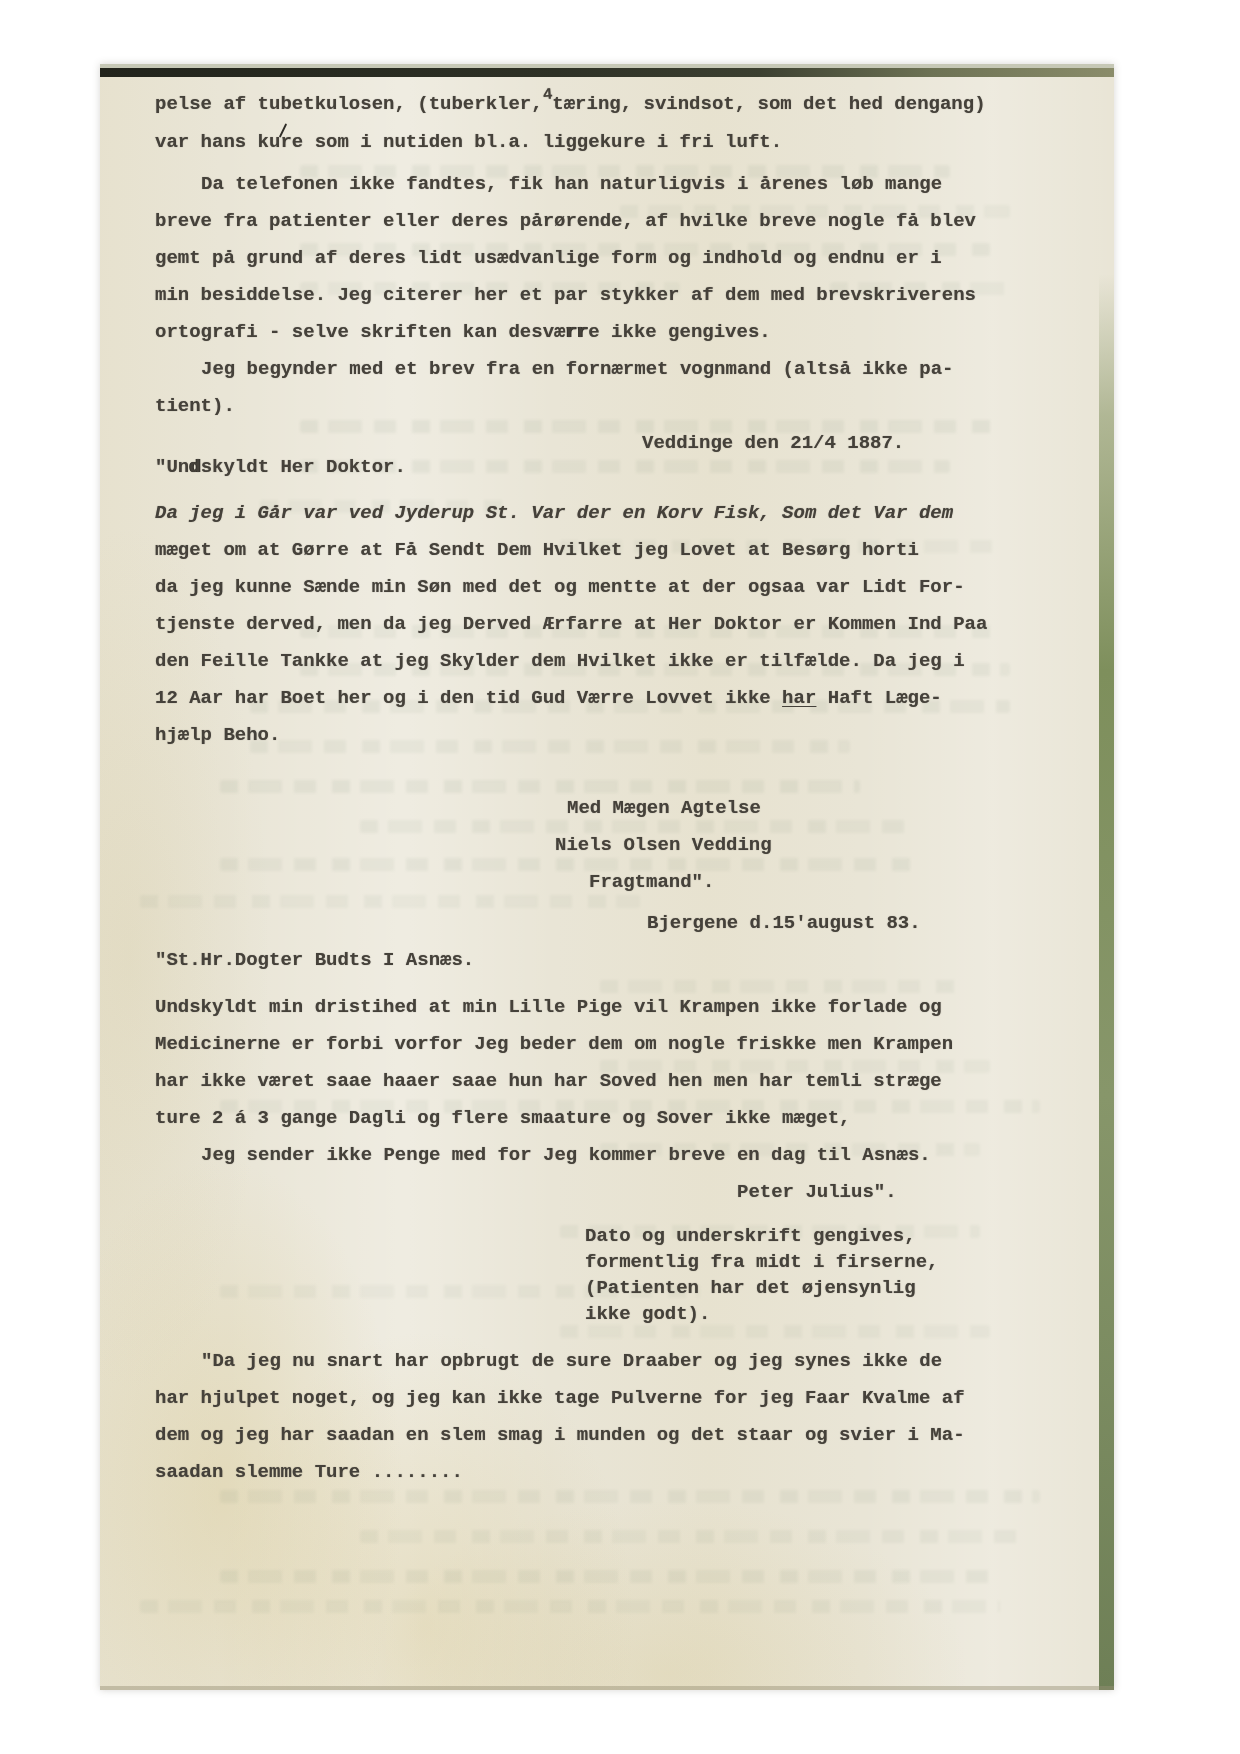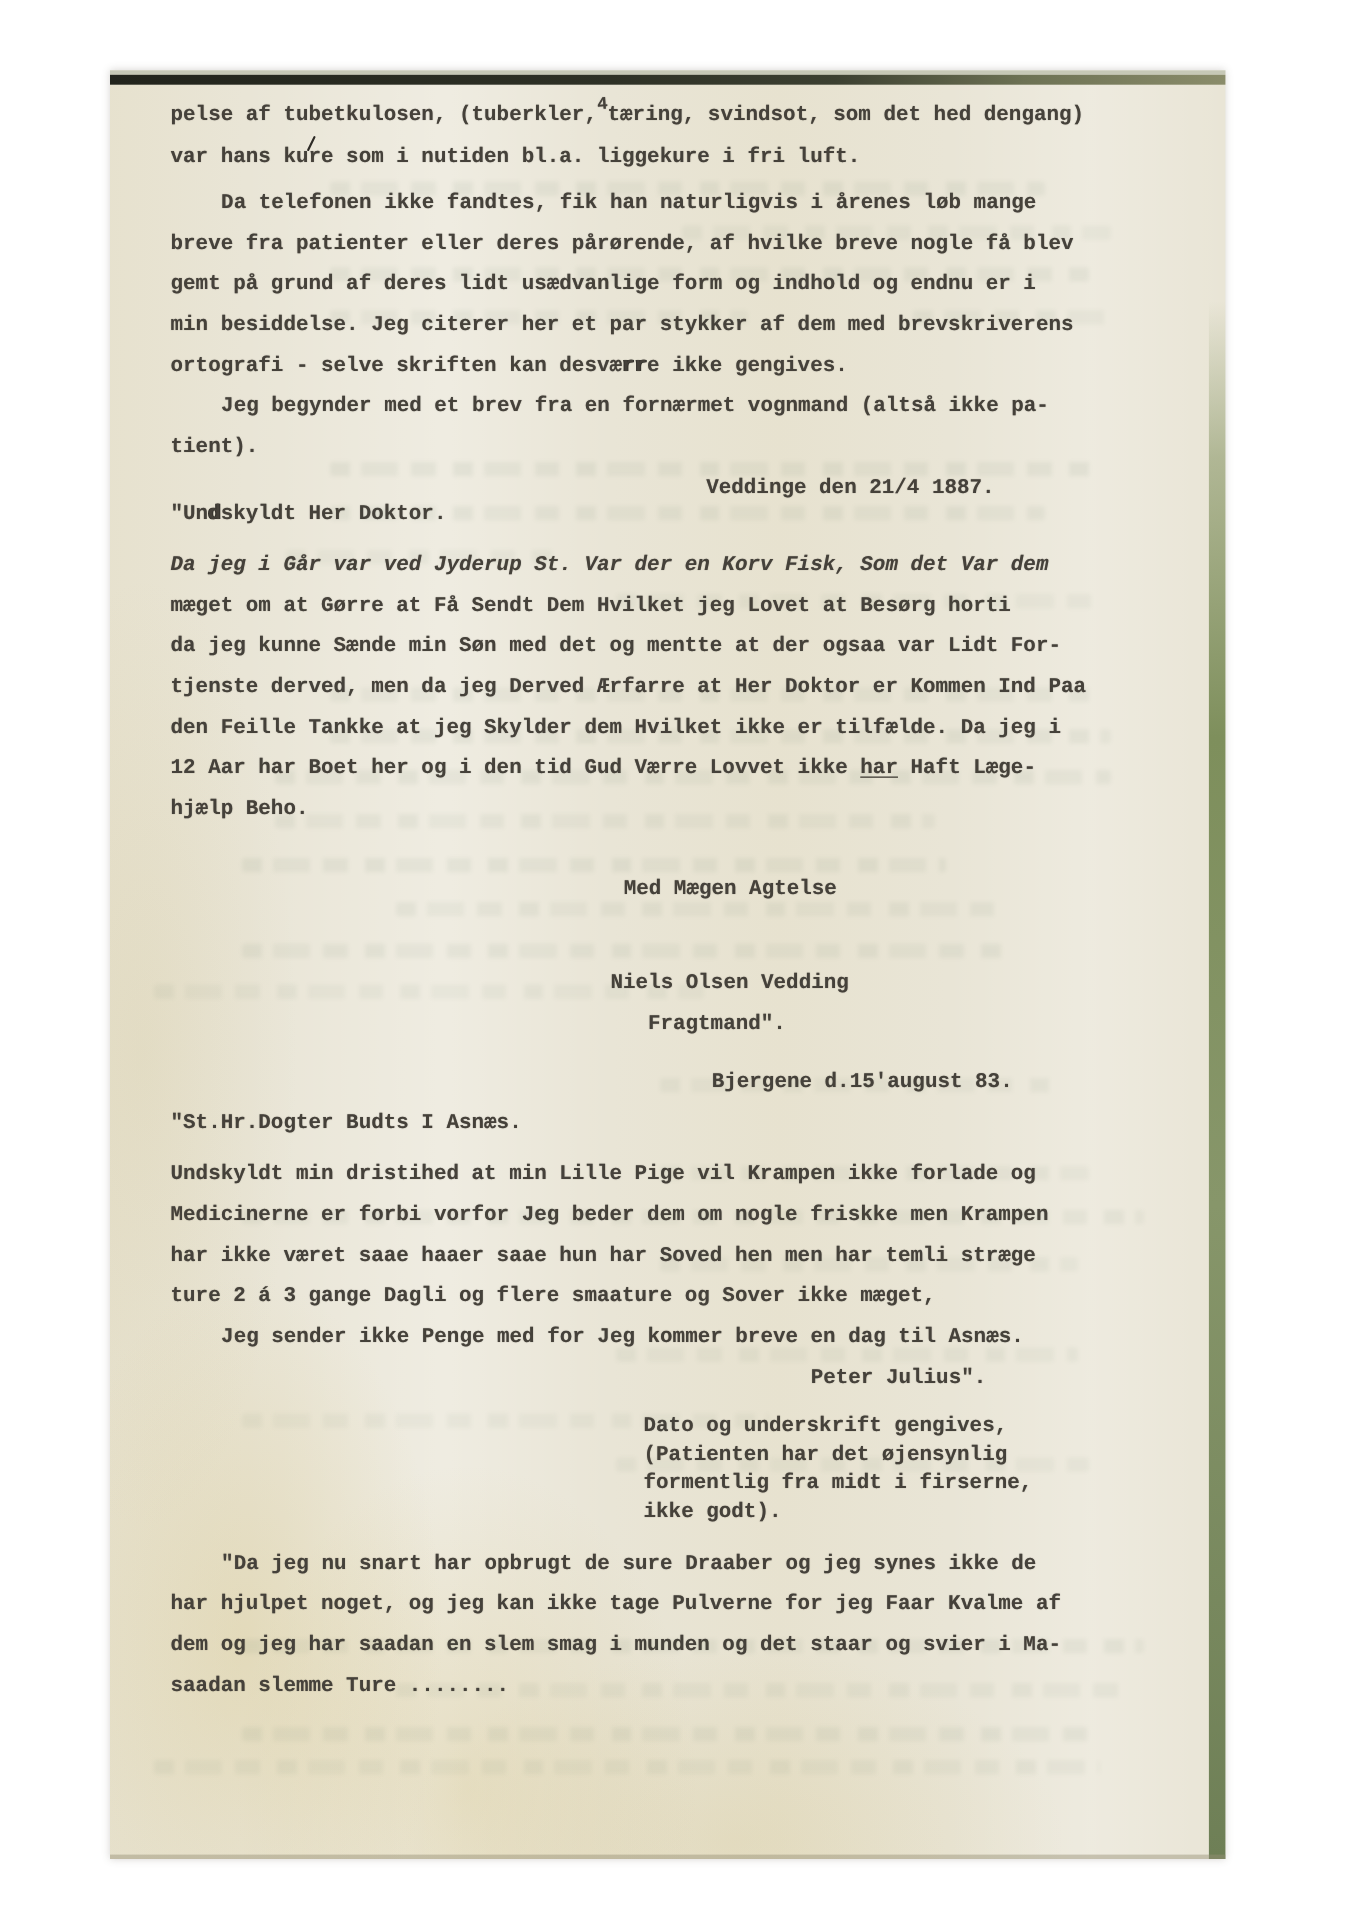--- a/index.html
+++ b/index.html
@@ -33,21 +33,21 @@
   .content{position:absolute;left:55px;top:22px;right:36px;}
   .line{
     white-space:pre;line-height:37px;
     font-size:19px;font-weight:700;letter-spacing:0;
     color:#45413a;text-shadow:0 0 1px rgba(69,65,58,.55);
   }
   .b-indent{text-indent:46px;}
   .b-date1{margin-left:487px;}
   .b-date2{margin-left:492px;}
   .b-sig1{margin-left:412px;}
-  .b-sig2{margin-left:400px;margin-top:48px;}
+  .b-sig2{margin-left:400px;}
   .b-sig3{margin-left:434px;}
   .b-signoff{margin-left:582px;}
   .b-note{margin-left:430px;line-height:26px;}
   .sup{display:inline-block;transform:translateY(-10px) rotate(-4deg);font-size:16px;}
   .pen{position:relative;}
   .pen::after{
     content:"";position:absolute;left:2px;top:-8px;width:2px;height:15px;
     background:#2e2b26;transform:rotate(26deg);border-radius:1px;
   }
   .u{text-decoration:underline;text-underline-offset:3px;}
@@ -113,31 +113,31 @@
       <div class="line" style="margin-top: 9px; font-style: italic;">Da jeg i Går var ved Jyderup St. Var der en Korv Fisk, Som det Var dem</div>
       <div class="line">mæget om at Gørre at Få Sendt Dem Hvilket jeg Lovet at Besørg horti</div>
       <div class="line">da jeg kunne Sænde min Søn med det og mentte at der ogsaa var Lidt For-</div>
       <div class="line">tjenste derved, men da jeg Derved Ærfarre at Her Doktor er Kommen Ind Paa</div>
       <div class="line">den Feille Tankke at jeg Skylder dem Hvilket ikke er tilfælde. Da jeg i</div>
       <div class="line"><span>12 Aar har Boet her og i den tid Gud Værre Lovvet ikke </span><span class="u">har</span><span> Haft Læge-</span></div>
       <div class="line">hjælp Beho.</div>
       <div class="line b-sig1" style="margin-top: 36px;">Med Mægen Agtelse</div>
       <div class="line b-sig2">Niels Olsen Vedding</div>
       <div class="line b-sig3">Fragtmand".</div>
-      <div class="line b-date2" style="margin-top: 16px;">Bjergene d.15'august 83.</div>
+      <div class="line b-date2" style="margin-top: 4px;">Bjergene d.15'august 83.</div>
       <div class="line">"St.Hr.Dogter Budts I Asnæs.</div>
       <div class="line" style="margin-top: 10px;">Undskyldt min dristihed at min Lille Pige vil Krampen ikke forlade og</div>
       <div class="line">Medicinerne er forbi vorfor Jeg beder dem om nogle friskke men Krampen</div>
       <div class="line">har ikke været saae haaer saae hun har Soved hen men har temli stræge</div>
       <div class="line">ture 2 á 3 gange Dagli og flere smaature og Sover ikke mæget,</div>
       <div class="line b-indent">Jeg sender ikke Penge med for Jeg kommer breve en dag til Asnæs.</div>
       <div class="line b-signoff">Peter Julius".</div>
       <div class="line b-note" style="margin-top: 12px;">Dato og underskrift gengives,</div>
+      <div class="line b-note">formentlig fra midt i firserne,</div>
       <div class="line b-note">(Patienten har det øjensynlig</div>
-      <div class="line b-note">formentlig fra midt i firserne,</div>
       <div class="line b-note">ikke godt).</div>
       <div class="line b-indent" style="margin-top: 16px;">"Da jeg nu snart har opbrugt de sure Draaber og jeg synes ikke de</div>
       <div class="line">har hjulpet noget, og jeg kan ikke tage Pulverne for jeg Faar Kvalme af</div>
       <div class="line">dem og jeg har saadan en slem smag i munden og det staar og svier i Ma-</div>
       <div class="line">saadan slemme Ture ........</div>
     </div>
 
   <div class="edge-right"></div>
   <div class="edge-bottom"></div>
 </div>

